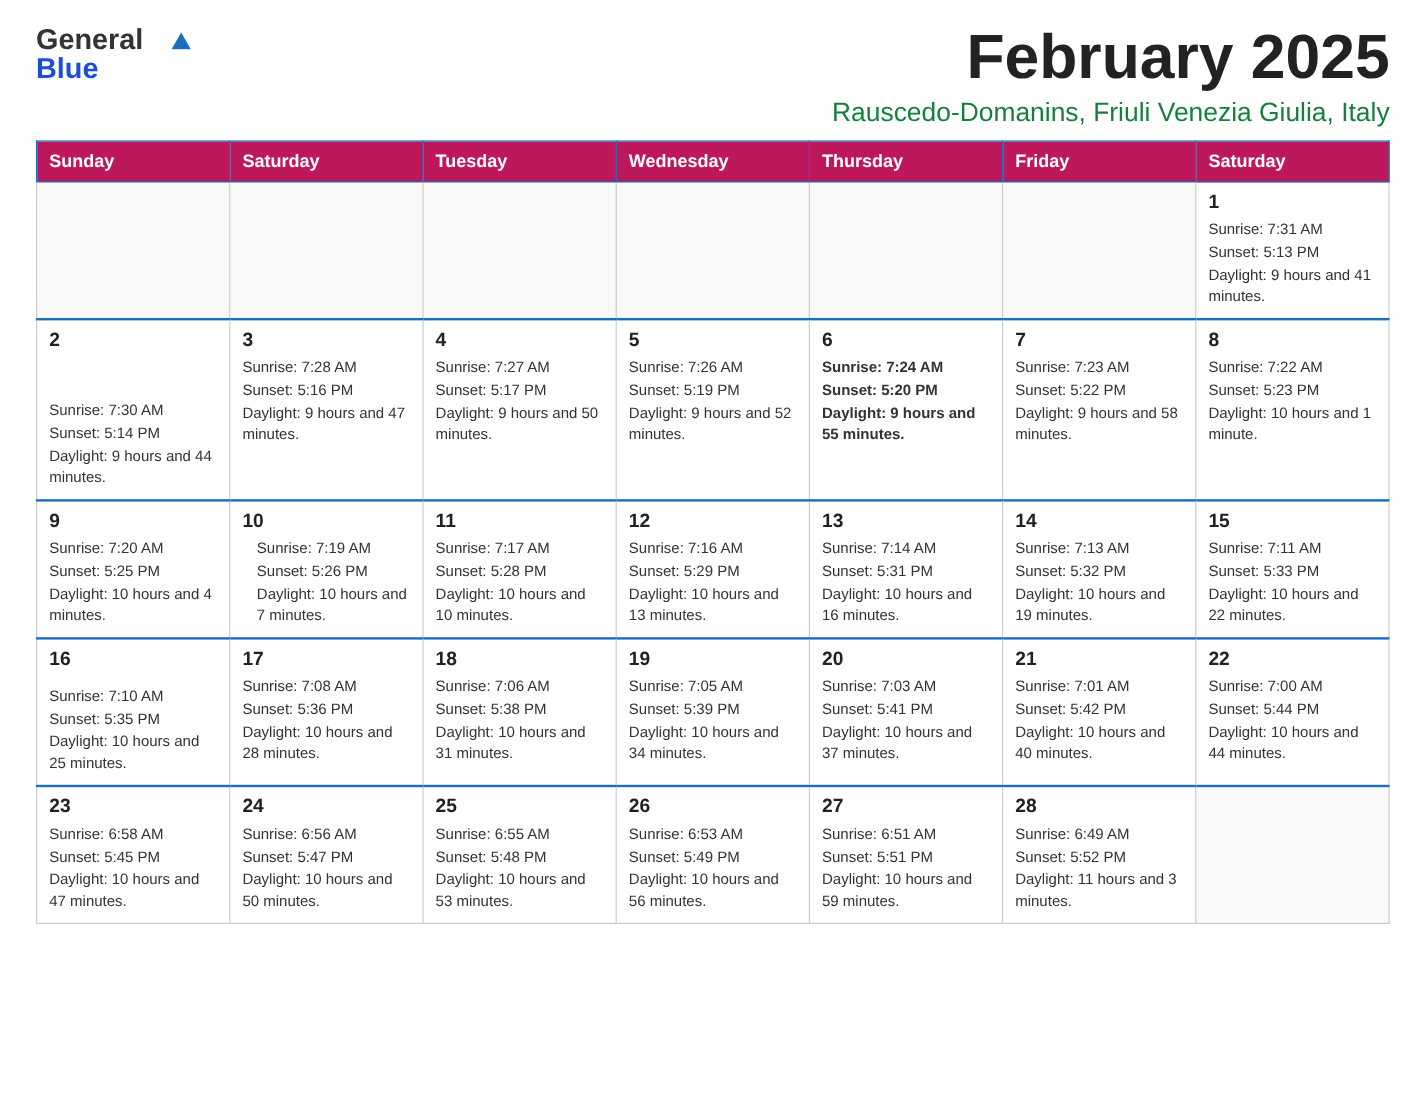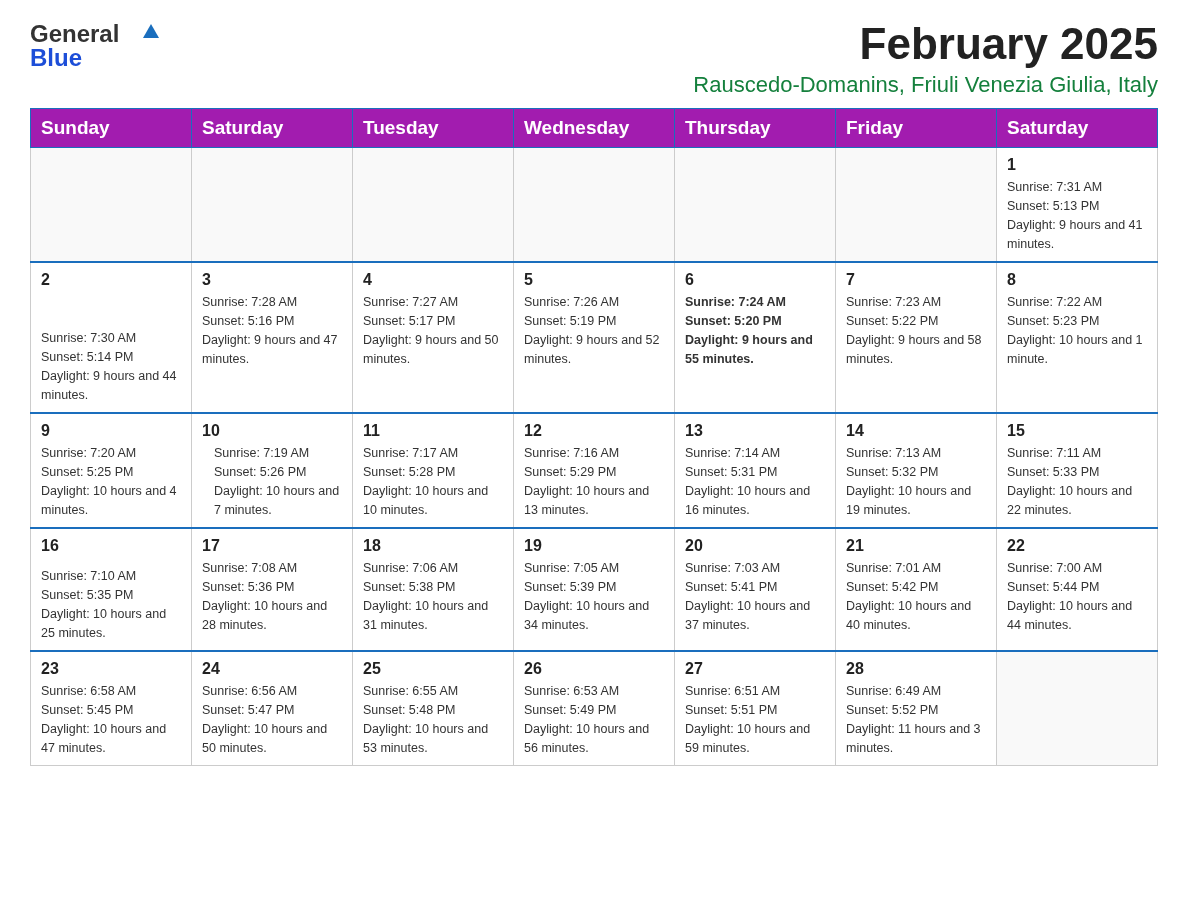--- a/index.html
+++ b/index.html
@@ -16,46 +16,46 @@
       align-items: flex-start;
       margin-bottom: 8px;
     }
     .logo-wrapper {
       display: flex;
       flex-direction: column;
       align-items: flex-start;
     }
     .logo-line1 {
       display: flex;
-      align-items: flex-start;
+      align-items: center;
       gap: 20px;
     }
     .title-area {
       text-align: right;
     }
     .month-title {
-      font-size: 44px;
+      font-size: 52px;
       font-weight: bold;
       color: #222;
       line-height: 1.1;
     }
     .location-title {
       font-size: 22px;
       color: #15803d;
       margin-top: 4px;
     }
     .calendar-table {
       width: 100%;
       border-collapse: collapse;
       margin-top: 10px;
     }
     .calendar-table th {
-      background-color: #a21caf;
+      background-color: #be185d;
       color: #fff;
-      font-size: 19px;
+      font-size: 15px;
       font-weight: bold;
       padding: 8px 10px;
       text-align: left;
       border: 1px solid #1a6ebd;
     }
     .calendar-table td {
       width: calc(100% / 7);
       vertical-align: top;
       padding: 8px 10px;
       border: 1px solid #ccc;

